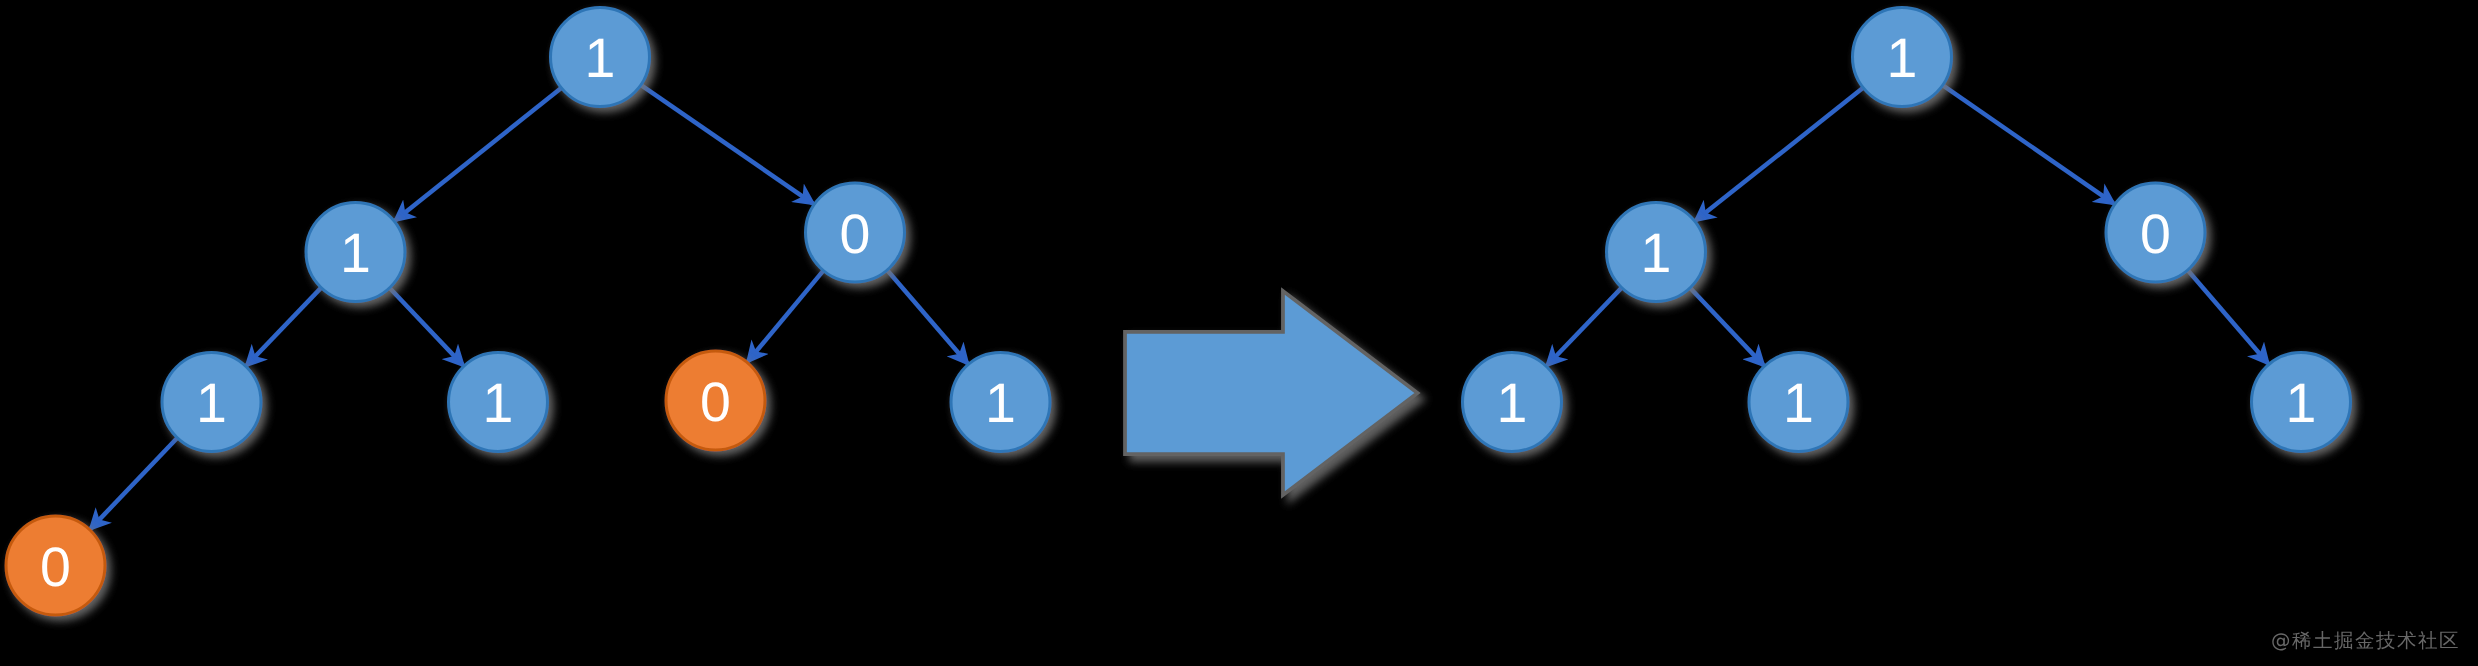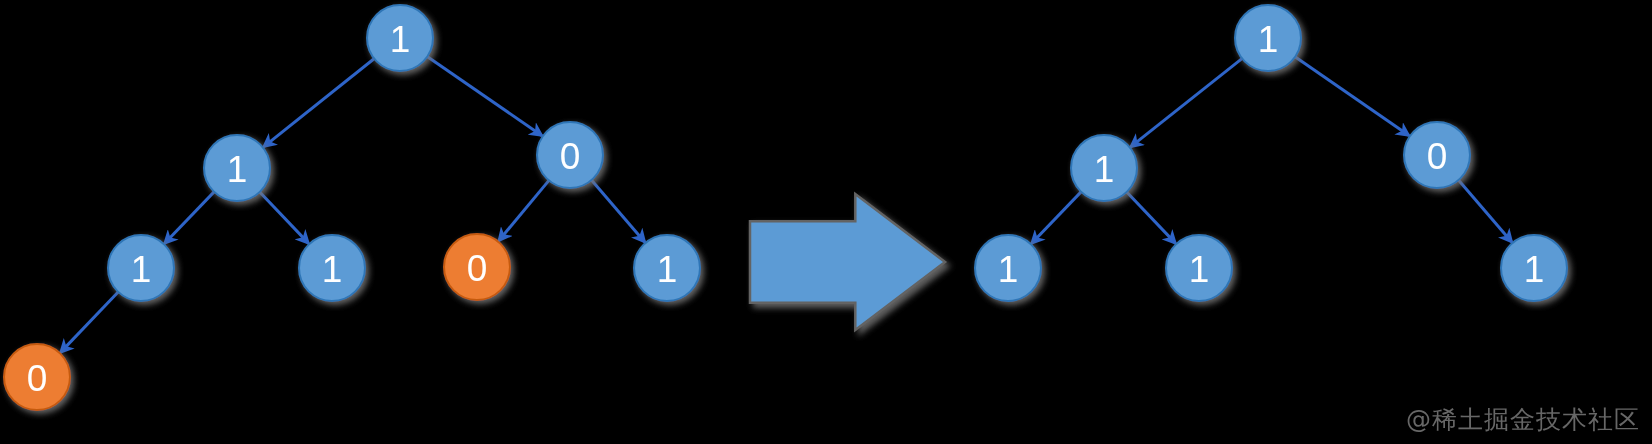--- a/index.html
+++ b/index.html
@@ -31,21 +31,21 @@
     fill: #ffffff;
     text-anchor: middle;
     dominant-baseline: central;
     pointer-events: none;
   }
   .watermark {
     position: absolute;
     right: 12px;
     bottom: 8px;
     color: #7a7a7a;
-    font-size: 25px;
+    font-size: 13px;
     font-family: "DejaVu Sans", sans-serif;
     letter-spacing: 1px;
     white-space: nowrap;
     opacity: 0.85;
   }
 </style>
 </head>
 <body>
 
 <div id="canvas">

